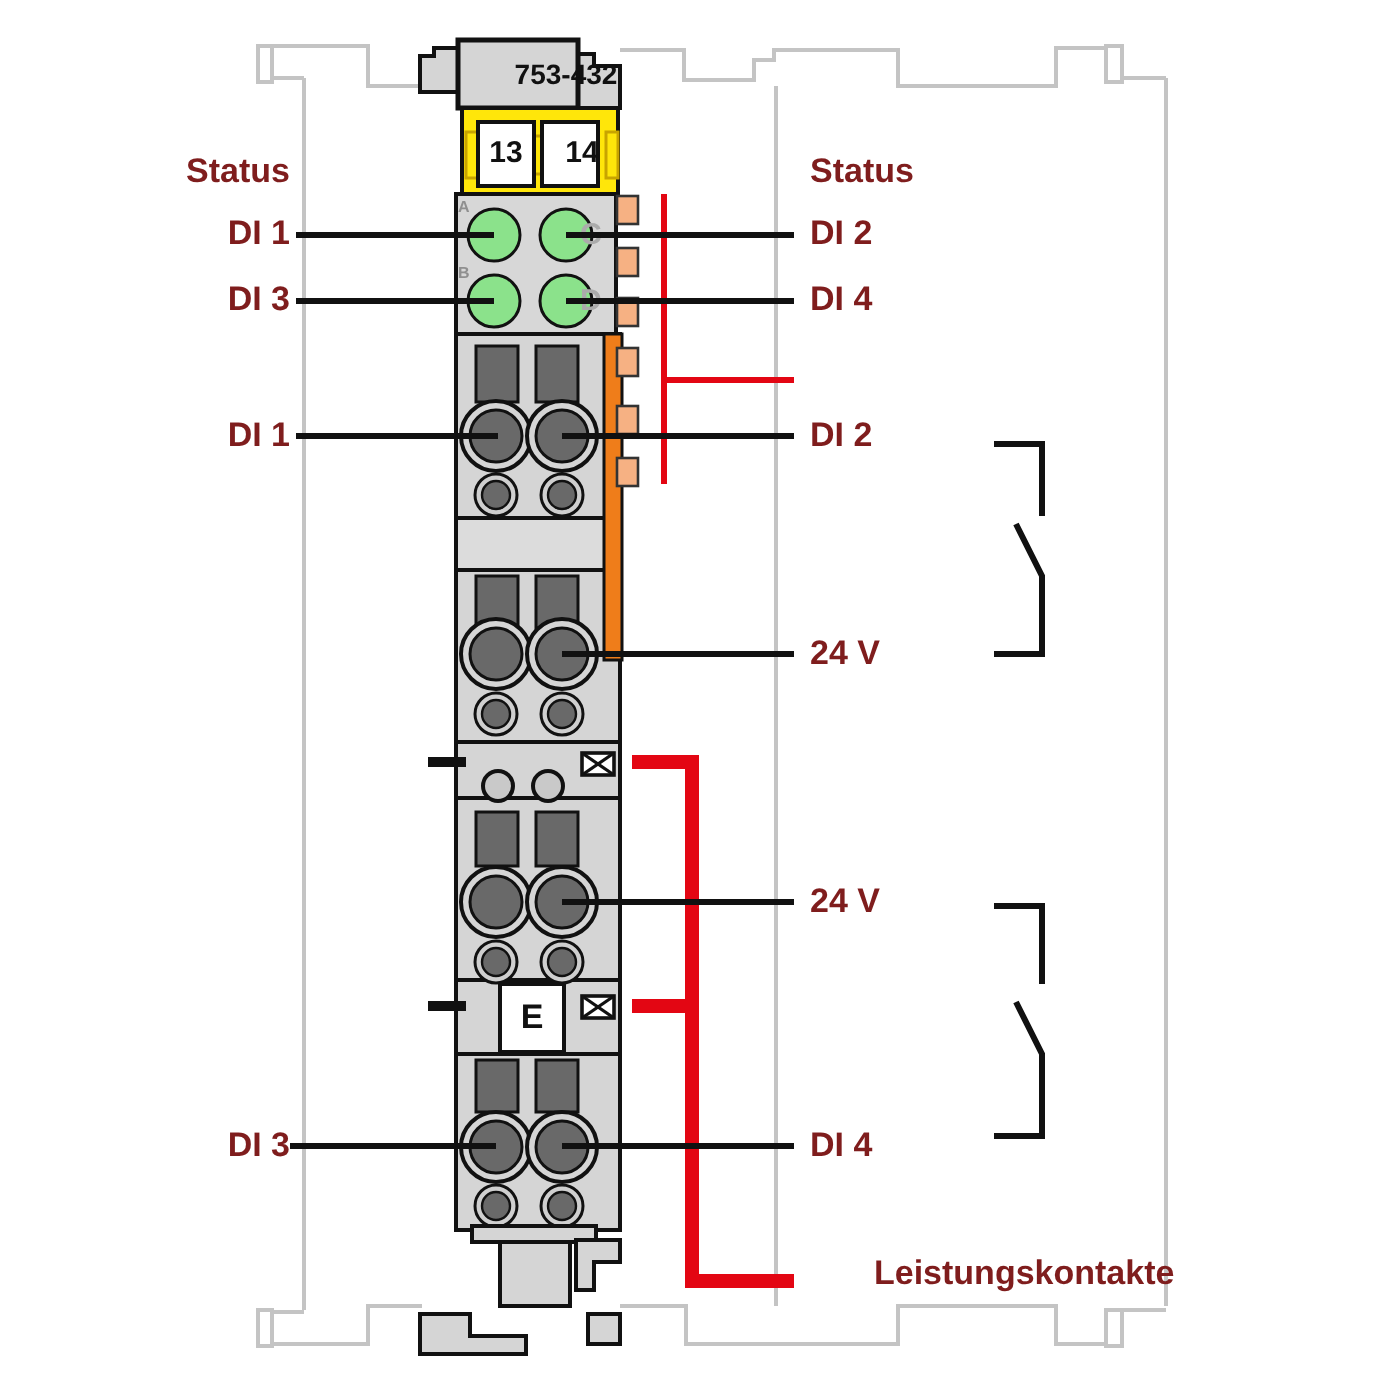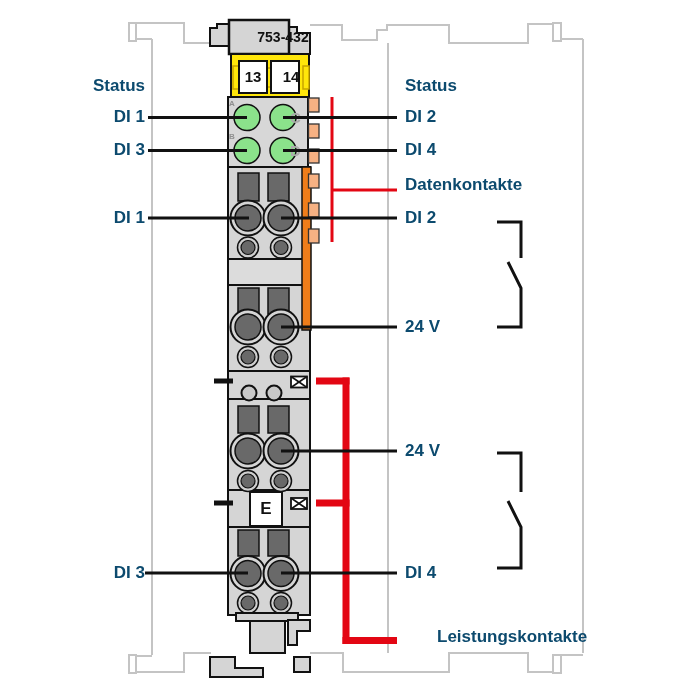--- a/index.html
+++ b/index.html
@@ -2,21 +2,21 @@
 <html><head>
 <meta charset="utf-8">
 <style>
   html,body{margin:0;padding:0;background:#fff;}
   .stage{position:relative;width:700px;height:700px;background:#ffffff;overflow:hidden;
          font-family:"Liberation Sans",sans-serif;}
   svg.layer{position:absolute;left:0;top:0;width:700px;height:700px;}
   #rail-svg{z-index:1;}
   #module-svg{z-index:2;}
   #overlay-svg{z-index:4;}
-  .lbl{position:absolute;z-index:5;font-weight:bold;font-size:17px;color:#0c4a6e;
+  .lbl{position:absolute;z-index:5;font-weight:bold;font-size:17px;color:#7f1d1d;
        line-height:18px;white-space:nowrap;}
   .lt{left:15px;width:130px;text-align:right;}
   .rt{left:405px;text-align:left;}
   .boxtxt{position:absolute;z-index:3;font-weight:bold;color:#111;text-align:center;}
   .ledletter{position:absolute;z-index:3;font-weight:bold;}
   .small-led{font-size:8px;color:#8f8f8f;}
   .big-led{font-size:15px;color:#ababab;}
 </style>
 </head>
 <body>
@@ -225,20 +225,19 @@
 
   <div class="lbl lt" style="top:77px;">Status</div>
   <div class="lbl lt" style="top:108px;">DI 1</div>
   <div class="lbl lt" style="top:141px;">DI 3</div>
   <div class="lbl lt" style="top:209px;">DI 1</div>
   <div class="lbl lt" style="top:564px;">DI 3</div>
 
   <div class="lbl rt" style="top:77px;">Status</div>
   <div class="lbl rt" style="top:108px;">DI 2</div>
   <div class="lbl rt" style="top:141px;">DI 4</div>
-  <div class="lbl rt" style="top:176px;">Datenkontakte</div>
   <div class="lbl rt" style="top:209px;">DI 2</div>
   <div class="lbl rt" style="top:318px;">24 V</div>
   <div class="lbl rt" style="top:442px;">24 V</div>
   <div class="lbl rt" style="top:564px;">DI 4</div>
   <div class="lbl rt" style="top:628px;margin-left:32px;">Leistungskontakte</div>
 
 </div>
 
 </body></html>

